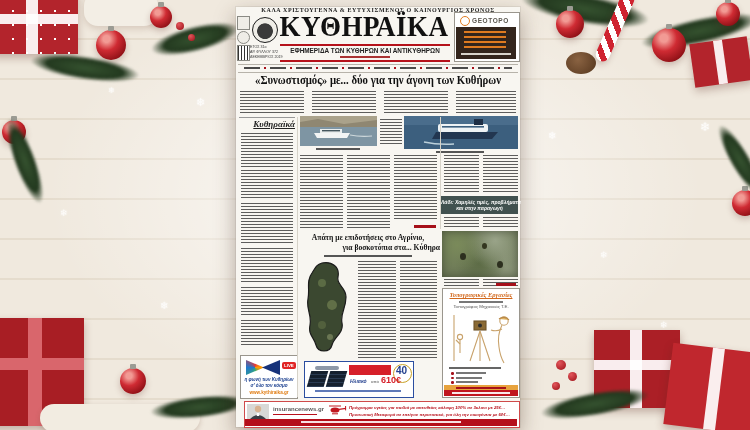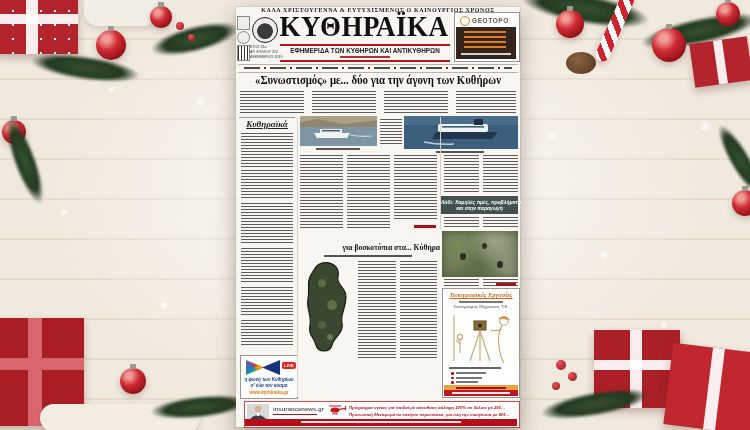--- a/index.html
+++ b/index.html
@@ -146,21 +146,21 @@
   <div class="a hairline" style="left:2px;top:65px;width:280px;"></div>
 
   <div class="a serif" style="left:0;top:67px;width:284px;text-align:center;font-size:11px;font-weight:bold;color:#101010;white-space:nowrap;transform:scale(.98,1.05);">«Συνωστισμός» με... δύο για την άγονη των Κυθήρων</div>
 
   <div class="a fz" style="left:4px;top:84px;width:64px;height:24px;"></div>
   <div class="a fz" style="left:76px;top:84px;width:64px;height:24px;"></div>
   <div class="a fz" style="left:148px;top:84px;width:64px;height:24px;"></div>
   <div class="a fz" style="left:220px;top:84px;width:60px;height:24px;"></div>
 
   <div class="a" style="left:3px;top:110px;width:56px;height:232px;border-top:1px solid #999;"></div>
-  <div class="a serif colhead" style="left:3px;top:112px;width:56px;text-align:center;font-size:9px;text-decoration:underline;">Κυθηραϊκά</div>
+  <div class="a serif colhead" style="left:3px;top:112px;width:56px;text-align:right;font-size:9px;text-decoration:underline;">Κυθηραϊκά</div>
   <div class="a fz" style="left:5px;top:126px;width:52px;height:34px;"></div>
   <div class="a fz" style="left:5px;top:163px;width:52px;height:30px;"></div>
   <div class="a fz" style="left:5px;top:196px;width:52px;height:42px;"></div>
   <div class="a fz" style="left:5px;top:241px;width:52px;height:36px;"></div>
   <div class="a fz" style="left:5px;top:280px;width:52px;height:30px;"></div>
   <div class="a fz" style="left:5px;top:313px;width:52px;height:26px;"></div>
   <div class="a vline" style="left:61px;top:110px;height:278px;"></div>
 
   <div class="a" style="left:64px;top:109px;width:77px;height:30px;">
     <svg width="77" height="30" viewBox="0 0 77 30" style="display:block">
@@ -211,20 +211,21 @@
        radial-gradient(circle at 85% 80%,#8a9478,transparent 45%),#6e7a58;
        box-shadow:inset 0 0 8px rgba(0,0,0,.35);">
     <div class="a" style="left:18px;top:22px;width:6px;height:7px;border-radius:50%;background:#2c2f1e;"></div>
     <div class="a" style="left:40px;top:12px;width:5px;height:6px;border-radius:50%;background:#33361f;"></div>
     <div class="a" style="left:55px;top:30px;width:6px;height:7px;border-radius:50%;background:#2c2f1e;"></div>
   </div>
   <div class="a fz" style="left:208px;top:272px;width:35px;height:8px;"></div>
   <div class="a fz" style="left:247px;top:272px;width:35px;height:8px;"></div>
   <div class="a jump" style="left:260px;top:276px;width:20px;"></div>
 
+  <div class="a serif" style="left:60px;top:226px;width:144px;text-align:center;font-size:7.6px;font-weight:bold;color:#141414;white-space:nowrap;">Απάτη με επιδοτήσεις στο Αγρίνιο,</div>
   <div class="a serif" style="left:60px;top:236px;width:144px;text-align:right;font-size:7.6px;font-weight:bold;color:#141414;white-space:nowrap;">για βοσκοτόπια στα... Κύθηρα</div>
   <div class="a capline" style="left:88px;top:248px;width:88px;"></div>
   <div class="a" style="left:66px;top:254px;width:52px;height:92px;">
     <svg width="52" height="92" viewBox="0 0 52 92" style="display:block">
       <path d="M20 2 C30 0 38 6 36 16 C34 24 44 26 44 36 C44 48 38 52 40 62 C42 72 32 76 30 84 C28 92 16 92 14 84 C12 76 6 74 8 64 C10 54 4 48 6 38 C8 28 4 20 10 12 C14 6 14 4 20 2 Z" fill="#3b4830" stroke="#1c1c1c" stroke-width="1.2"></path>
       <circle cx="20" cy="22" r="4" fill="#6a7a4d" opacity=".7"></circle>
       <circle cx="30" cy="44" r="5" fill="#7c8a57" opacity=".6"></circle>
       <circle cx="20" cy="64" r="4" fill="#5d6b43" opacity=".7"></circle>
       <circle cx="28" cy="76" r="3" fill="#8a966a" opacity=".6"></circle>
     </svg>
@@ -270,20 +271,34 @@
 
   <div class="a adborder" style="left:4px;top:348px;width:56px;height:42px;">
     <div class="a" style="left:5px;top:4px;width:18px;height:15px;background:conic-gradient(#e33,#f90,#3a7,#27c,#e33);clip-path:polygon(0 0,0 100%,100% 50%);"></div>
     <div class="a" style="left:21px;top:4px;width:18px;height:15px;background:#16327a;clip-path:polygon(100% 0,100% 100%,0 50%);"></div>
     <div class="a" style="left:41px;top:6px;padding:1px 2px;background:#e02424;color:#fff;font-size:4.4px;font-weight:bold;border-radius:2px;">LIVE</div>
     <div class="a" style="left:0;top:21px;width:56px;text-align:center;font-size:4.6px;font-weight:bold;font-style:italic;color:#1a3f8f;white-space:nowrap;">η φωνή των Κυθηρίων</div>
     <div class="a" style="left:0;top:27px;width:56px;text-align:center;font-size:4.6px;font-weight:bold;font-style:italic;color:#1a3f8f;white-space:nowrap;">σ' όλο τον κόσμο</div>
     <div class="a" style="left:0;top:34px;width:56px;text-align:center;font-size:4.6px;font-weight:bold;color:#e07b10;white-space:nowrap;">www.kythiraika.gr</div>
   </div>
 
+  <div class="a" style="left:68px;top:354px;width:108px;height:35px;background:#fff;border:1.5px solid #2b4ea0;">
+    <div class="a" style="left:4px;top:9px;width:17px;height:16px;transform:skewX(-16deg);background:repeating-linear-gradient(180deg,#15202e 0 3px,#2a3b52 3px 4px);"></div>
+    <div class="a" style="left:23px;top:9px;width:17px;height:16px;transform:skewX(-16deg);background:repeating-linear-gradient(180deg,#15202e 0 3px,#2a3b52 3px 4px);"></div>
+    <div class="a" style="left:10px;top:4px;width:24px;height:4px;border-radius:2px;background:#8d98a8;"></div>
+    <div class="a" style="left:44px;top:3px;width:42px;height:10px;background:#d6202a;text-align:center;">
+      <span style="color:#fff;font-size:5.8px;font-weight:bold;letter-spacing:.4px;line-height:10px;">ΜΑΛΤΕΖΟΣ</span>
+    </div>
+    <div class="a" style="left:88px;top:2px;width:17px;height:17px;border:1.4px solid #c9a227;border-radius:50%;"></div>
+    <div class="a" style="left:88px;top:3px;width:17px;text-align:center;font-size:10px;font-weight:bold;color:#24418f;">40</div>
+    <div class="a" style="left:45px;top:16px;font-size:5px;font-style:italic;font-weight:bold;color:#24418f;">Ηλιακό</div>
+    <div class="a" style="left:66px;top:17px;font-size:4.4px;color:#555;">από</div>
+    <div class="a" style="left:76px;top:13px;font-size:9px;font-weight:bold;color:#d6202a;">610€</div>
+    <div class="a" style="left:10px;top:28px;width:86px;height:2px;background:#2b4ea0;opacity:.75;"></div>
+  </div>
   <div class="a vline" style="left:61px;top:345px;height:45px;"></div>
 
   <div class="a" style="left:8px;top:394px;width:274px;height:25px;background:#fff;border:1px solid #cf4a4a;">
     <div class="a" style="left:2px;top:2px;width:22px;height:15px;">
       <svg width="22" height="15" viewBox="0 0 22 15" style="display:block">
         <rect width="22" height="15" fill="#d8d8d6"></rect>
         <circle cx="11" cy="5" r="3.2" fill="#d9b391"></circle>
         <path d="M3 15 q8 -8 16 0 z" fill="#3a3f46"></path>
         <rect x="9.8" y="9" width="2.4" height="3" fill="#fff"></rect>
       </svg>

